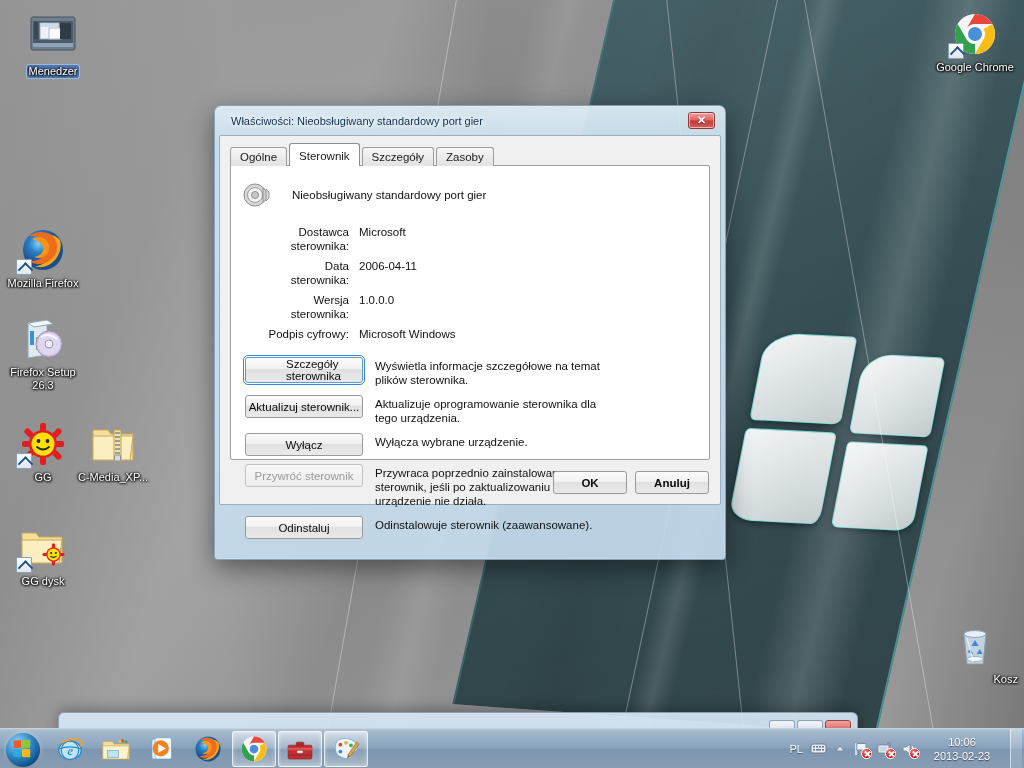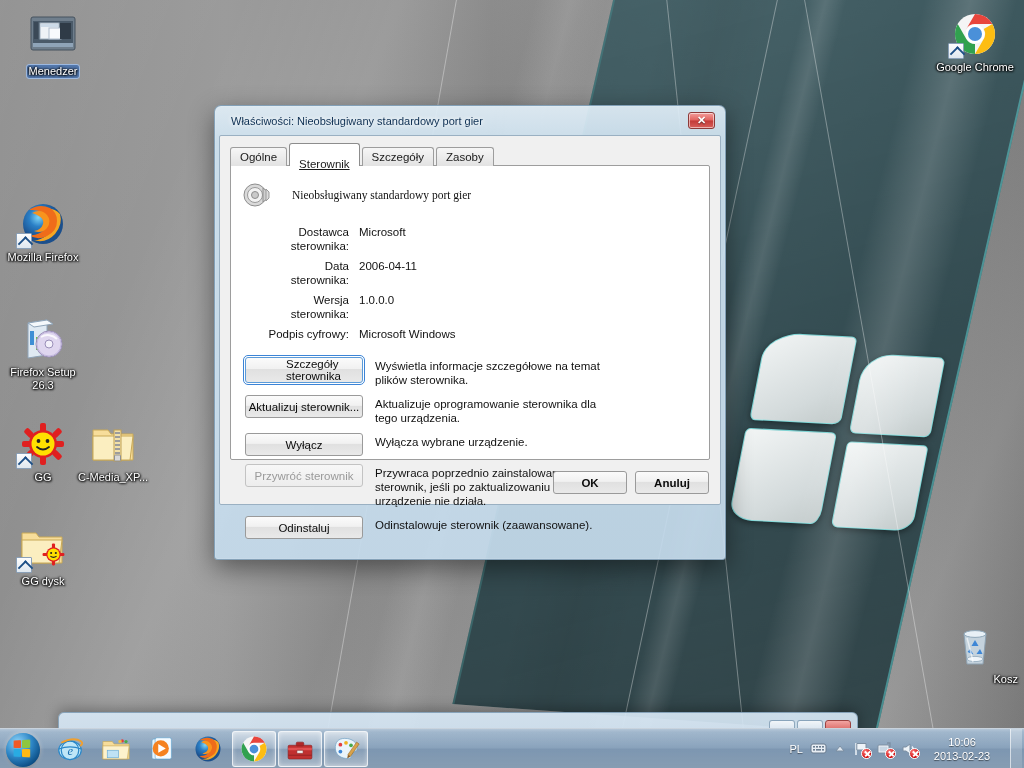--- a/index.html
+++ b/index.html
@@ -178,43 +178,41 @@
     border: 1px solid #9d9d9d;
     border-bottom: none;
     border-radius: 3px 3px 0 0;
     cursor: default;
     height: 19px;
     line-height: 13px;
   }
   .tab.active {
     background: #ffffff;
     height: 23px;
-    padding-top: 14px;
+    padding-top: 6px;
     border-color: #8d8d8d;
     position: relative;
     z-index: 4;
-    text-decoration: underline;
   }
   #tabpanel {
     position: absolute;
     left: 10px; top: 29px; right: 10px; bottom: 44px;
     background: #ffffff;
     border: 1px solid #9d9d9d;
     border-radius: 0 2px 2px 2px;
   }
 
   
   #device-header {
     display: flex; align-items: center;
     padding: 14px 0 0 12px;
   }
   #device-name {
     font-size: 11.5px; color: #111;
     margin-left: 19px;
-    font-family: Liberation Serif, serif;
   }
 
   
   #info-grid {
     margin: 15px 0 0 33px;
     font-size: 11.5px;
     color: #111;
   }
   .info-row { display: flex; margin-bottom: 6px; }
   .info-label { width: 95px; text-align: right; padding-right: 10px; line-height: 14px; }
@@ -396,21 +394,21 @@
       <div class="desk-icon selected" style="left: 10px; top: 10px;"><div class="glyph"><svg width="48" height="48" viewBox="0 0 48 48">
             <rect x="2" y="7" width="44" height="33" rx="2" fill="#6f7e8c" stroke="#46525e"></rect>
             <rect x="4" y="11" width="40" height="25" fill="#4a5a69"></rect>
             <rect x="11" y="13" width="19" height="16" fill="#eef2f6" stroke="#9fb0bf"></rect>
             <rect x="12" y="14" width="17" height="3" fill="#cddbe8"></rect>
             <rect x="20" y="18" width="12" height="11" fill="#f8fafc" stroke="#aebccb"></rect>
             <rect x="31" y="13" width="11" height="16" fill="#2f3b47"></rect>
             <rect x="4" y="33" width="40" height="4" fill="#8fa4b8"></rect>
             <rect x="5" y="12" width="4" height="17" fill="#3b4957"></rect>
           </svg></div><div class="label">Menedzer</div></div>
-      <div class="desk-icon" style="left: 0px; top: 200px;">
+      <div class="desk-icon" style="left: 0px; top: 226px;">
         <div class="glyph"><svg width="48" height="48" viewBox="0 0 48 48">
             <defs>
               <radialGradient id="fxg" cx="38%" cy="34%">
                 <stop offset="0%" stop-color="#7fd4f5"></stop>
                 <stop offset="45%" stop-color="#2a7fc6"></stop>
                 <stop offset="100%" stop-color="#1b4f8c"></stop>
               </radialGradient>
             </defs>
             <circle cx="24" cy="24" r="20" fill="url(#fxg)"></circle>
             <path d="M41 14 Q44 24 36 34 Q27 44 14 40 Q20 41 27 36 Q36 30 34 20 Q33 13 26 9 Q36 8 41 14 Z" fill="#f5a623"></path>

